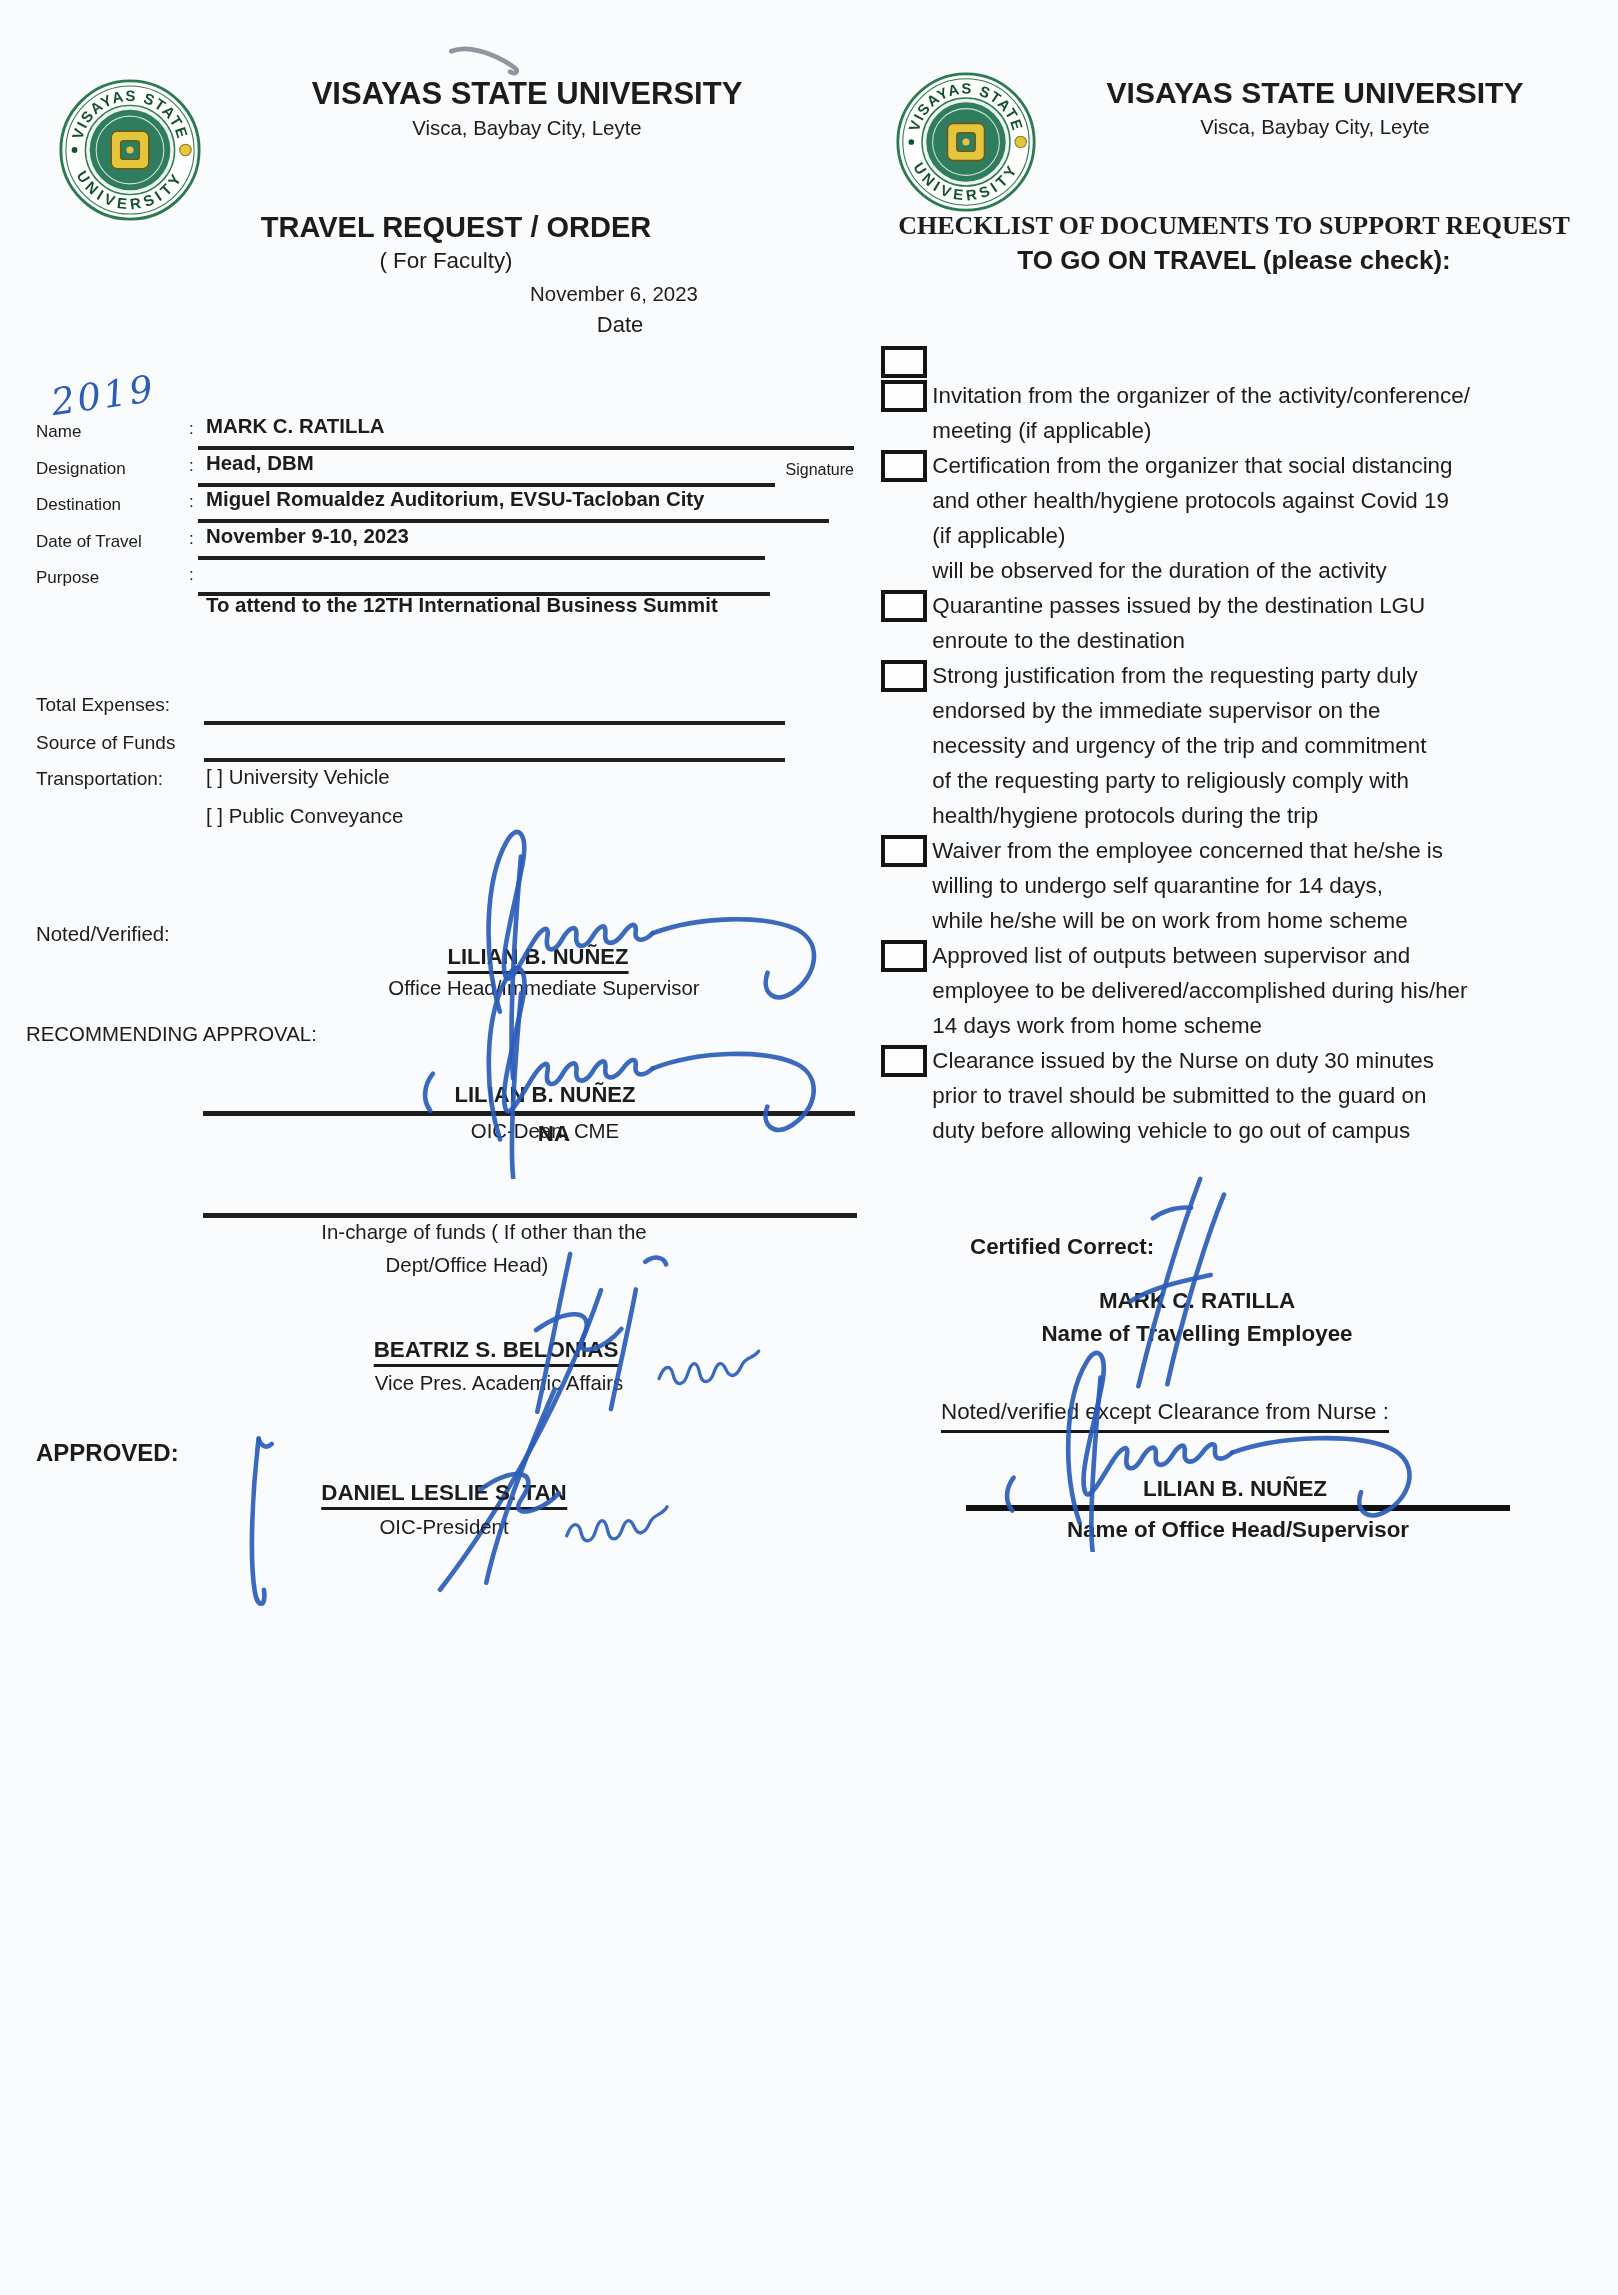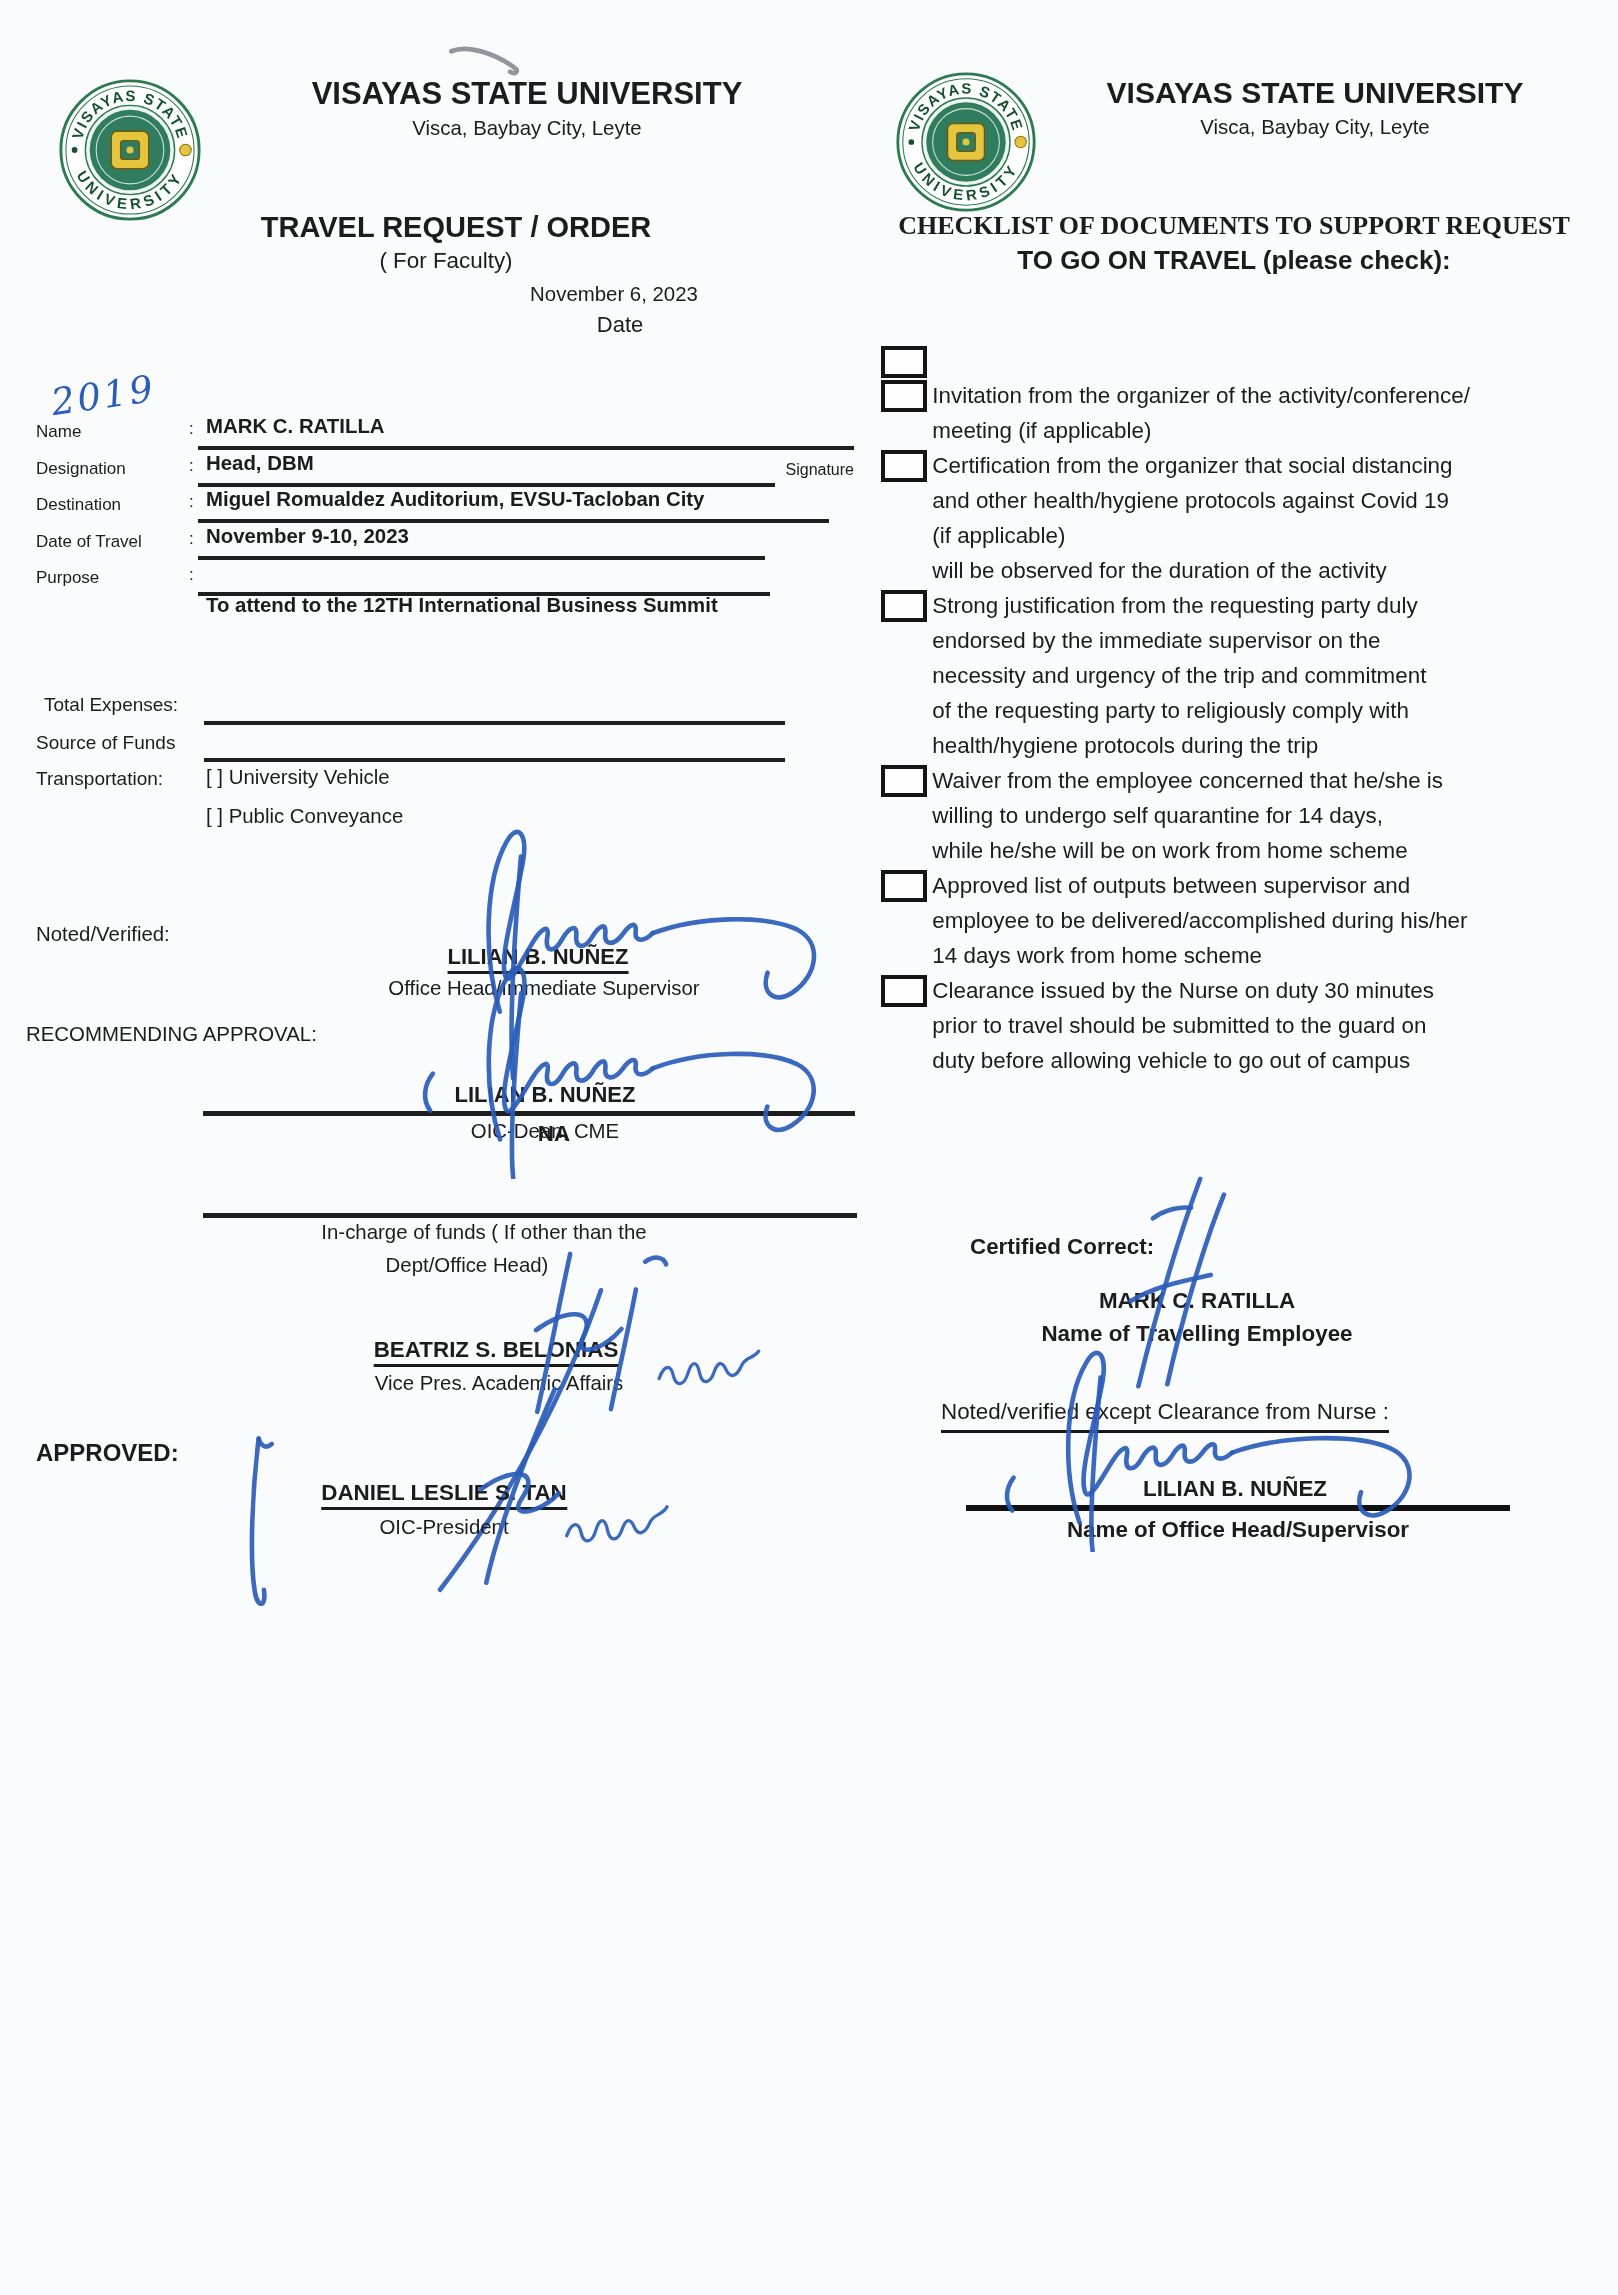--- a/index.html
+++ b/index.html
@@ -89,21 +89,21 @@
   <div class="abs label26" style="left:36px;top:532px;">Date of Travel</div>
   <div class="abs label26" style="left:189px;top:529px;">:</div>
   <div class="abs val" style="left:206px;top:525px;">November 9-10, 2023</div>
   <div class="ul" style="left:198px;top:556px;width:567px;"></div>
 
   <div class="abs label26" style="left:36px;top:568px;">Purpose</div>
   <div class="abs label26" style="left:189px;top:565px;">:</div>
   <div class="abs val" style="left:206px;top:562px;margin-top:32px;">To attend to the 12TH International Business Summit</div>
   <div class="ul" style="left:198px;top:592px;width:572px;"></div>
 
-  <div class="abs label29" style="left:36px;top:694px;margin-left:8px;">Total Expenses:</div>
+  <div class="abs label29" style="left:36px;top:694px;">Total Expenses:</div>
   <div class="ul" style="left:204px;top:721px;width:581px;"></div>
 
   <div class="abs label29" style="left:36px;top:732px;">Source of Funds</div>
   <div class="ul" style="left:204px;top:758px;width:581px;"></div>
 
   <div class="abs label29" style="left:36px;top:768px;">Transportation:</div>
   <div class="abs t31" style="left:206px;top:766px;">[ ] University Vehicle</div>
   <div class="abs t31" style="left:206px;top:805px;">[ ] Public Conveyance</div>
 
   <div class="abs t31" style="left:36px;top:923px;">Noted/Verified:</div>
@@ -213,20 +213,27 @@
     <div class="citem">
       <div class="chk"></div>
       <div class="clines">
         <div>Certification from the organizer that social distancing</div>
         <div>and other health/hygiene protocols against Covid 19</div>
         <div> (if applicable)</div>
         <div>will be observed for the duration of the activity</div>
       </div>
     </div>
 
+    <div class="citem">
+      <div class="chk"></div>
+      <div class="clines">
+        <div>Quarantine passes issued by the destination LGU</div>
+        <div>enroute to the destination</div>
+      </div>
+    </div>
 
     <div class="citem">
       <div class="chk"></div>
       <div class="clines">
         <div>Strong justification from the requesting party duly</div>
         <div>endorsed by the immediate supervisor on the</div>
         <div>necessity and urgency of the trip and commitment</div>
         <div>of the requesting party to religiously comply with</div>
         <div>health/hygiene protocols during the trip</div>
       </div>

